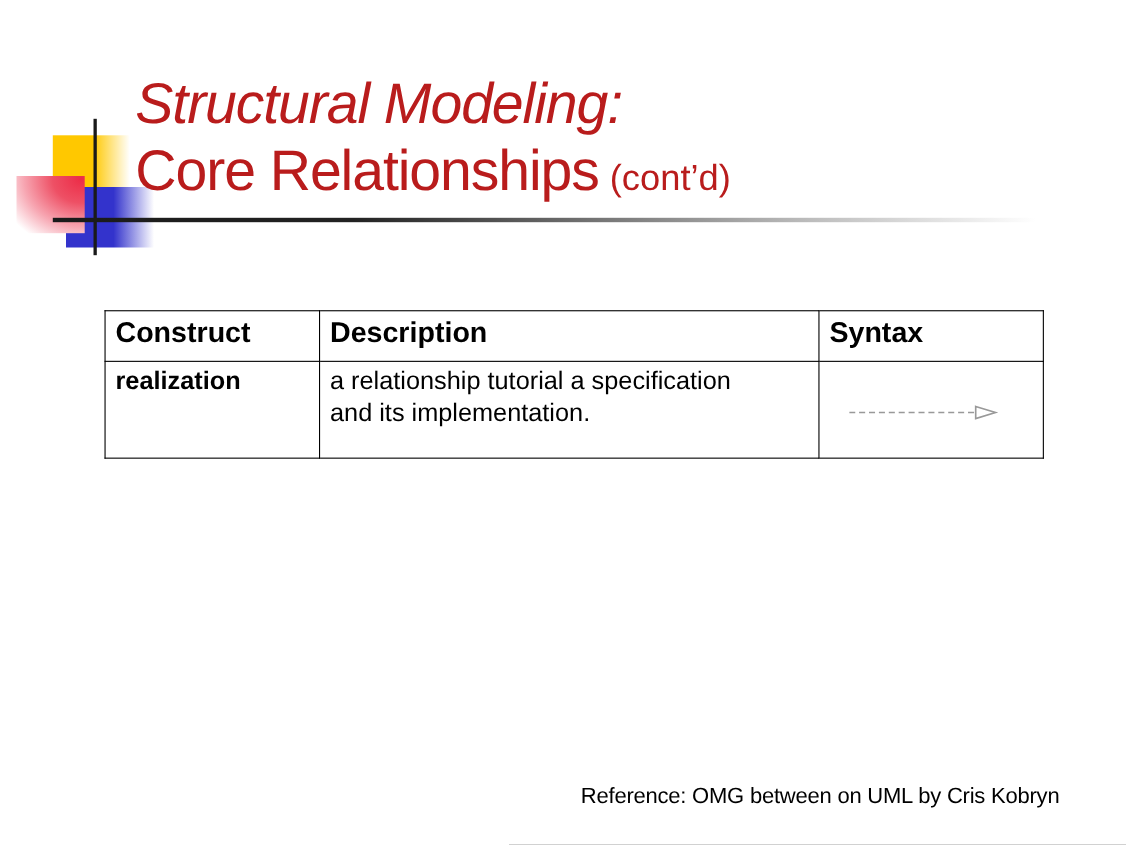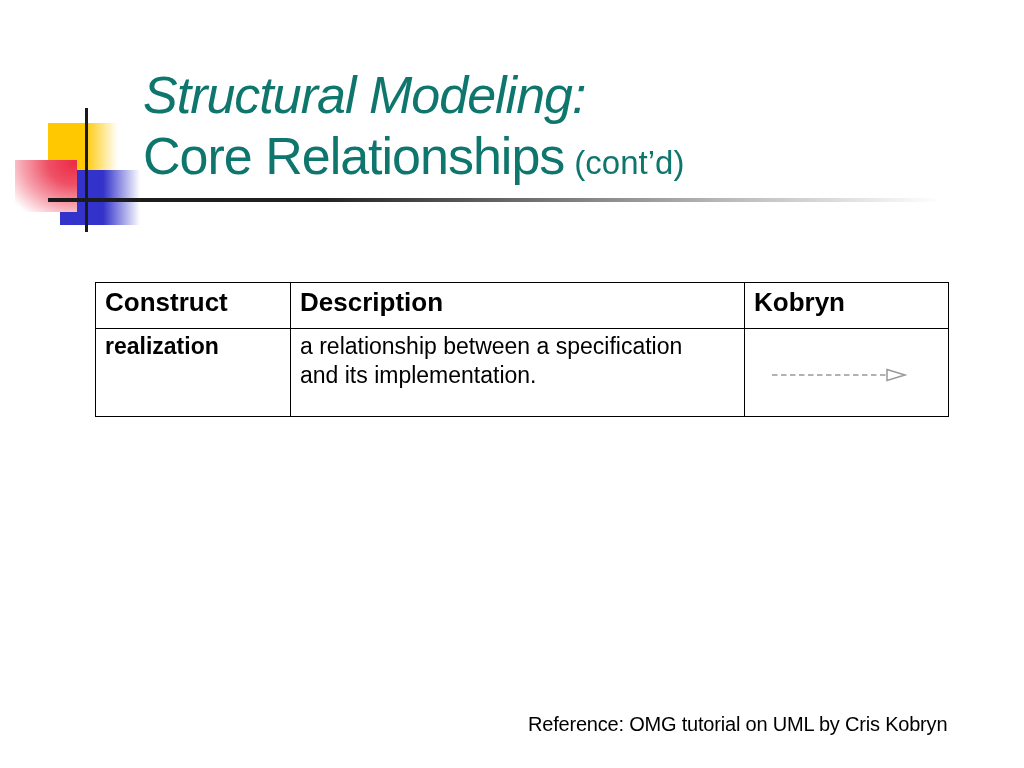--- a/index.html
+++ b/index.html
@@ -11,21 +11,21 @@
   .sq-yellow{position:absolute;left:48px;top:123px;width:70px;height:47px;z-index:1;
     background:linear-gradient(to right,#ffc800 0%,#ffc800 52%,rgba(255,200,0,0) 100%);}
   .sq-blue{position:absolute;left:60px;top:170px;width:80px;height:55px;z-index:2;
     background:linear-gradient(to right,#3333cc 0%,#3333cc 54%,rgba(51,51,204,0) 100%);}
   .sq-pink{position:absolute;left:15px;top:160px;width:62px;height:52px;z-index:3;
     background:radial-gradient(140% 140% at 95% 5%,#ec2c47 0%,#ee5065 30%,#f7a5b1 60%,#ffffff 88%);}
   .v-line{position:absolute;left:85px;top:108px;width:3px;height:124px;background:#1a1a1a;z-index:4;}
   .h-rule{position:absolute;left:48px;top:198px;width:912px;height:4px;z-index:4;
     background:linear-gradient(to right,#1a1a1a 0%,#222222 30%,#777777 55%,#bbbbbb 75%,rgba(255,255,255,0) 98%);}
   
-  .title{position:absolute;left:123px;top:64px;z-index:5;color:#0f766e;white-space:nowrap;margin-left:20px;}
+  .title{position:absolute;left:123px;top:64px;z-index:5;color:#b91c1c;white-space:nowrap;}
   .title-line1{font-style:italic;font-size:52px;line-height:62px;letter-spacing:-1px;}
   .title-line2{font-size:52px;line-height:60px;letter-spacing:-1px;}
   .contd{font-size:33px;letter-spacing:0;margin-left:10px;}
   
   .uml-table{position:absolute;left:95px;top:282px;z-index:5;border-collapse:collapse;table-layout:fixed;}
   .uml-table th,.uml-table td{
     border:1.5px solid #000000;vertical-align:top;box-sizing:border-box;
     padding:3px 4px 0 9px;color:#000;text-align:left;overflow:hidden;
   }
   .uml-table thead tr{height:46px;margin-top:28px;}
@@ -58,35 +58,35 @@
   <table class="uml-table">
     <colgroup>
       <col style="width:195px">
       <col style="width:454px">
       <col style="width:204px">
     </colgroup>
     <thead>
       <tr>
         <th>Construct</th>
         <th>Description</th>
-        <th>Kobryn</th>
+        <th>Syntax</th>
       </tr>
     </thead>
     <tbody>
       <tr>
         <td class="c-cell">realization</td>
         <td class="d-cell">
-          <div>a relationship between a specification</div>
+          <div>a relationship tutorial a specification</div>
           <div>and its implementation.</div>
         </td>
         <td class="s-cell">
           <svg class="arrow" width="136" height="16" viewBox="0 0 136 16">
             <line x1="0" y1="8" x2="115" y2="8" stroke="#999999" stroke-width="1.5" stroke-dasharray="5.5,3.5"></line>
             <polygon points="115,2.5 133,8 115,13.5" fill="#ffffff" stroke="#999999" stroke-width="1.5" stroke-linejoin="miter"></polygon>
           </svg>
         </td>
       </tr>
     </tbody>
   </table>
 
-  <div class="reference">Reference: OMG tutorial on UML by Cris Kobryn</div>
+  <div class="reference">Reference: OMG between on UML by Cris Kobryn</div>
 
 </div>
 
 </body></html>

